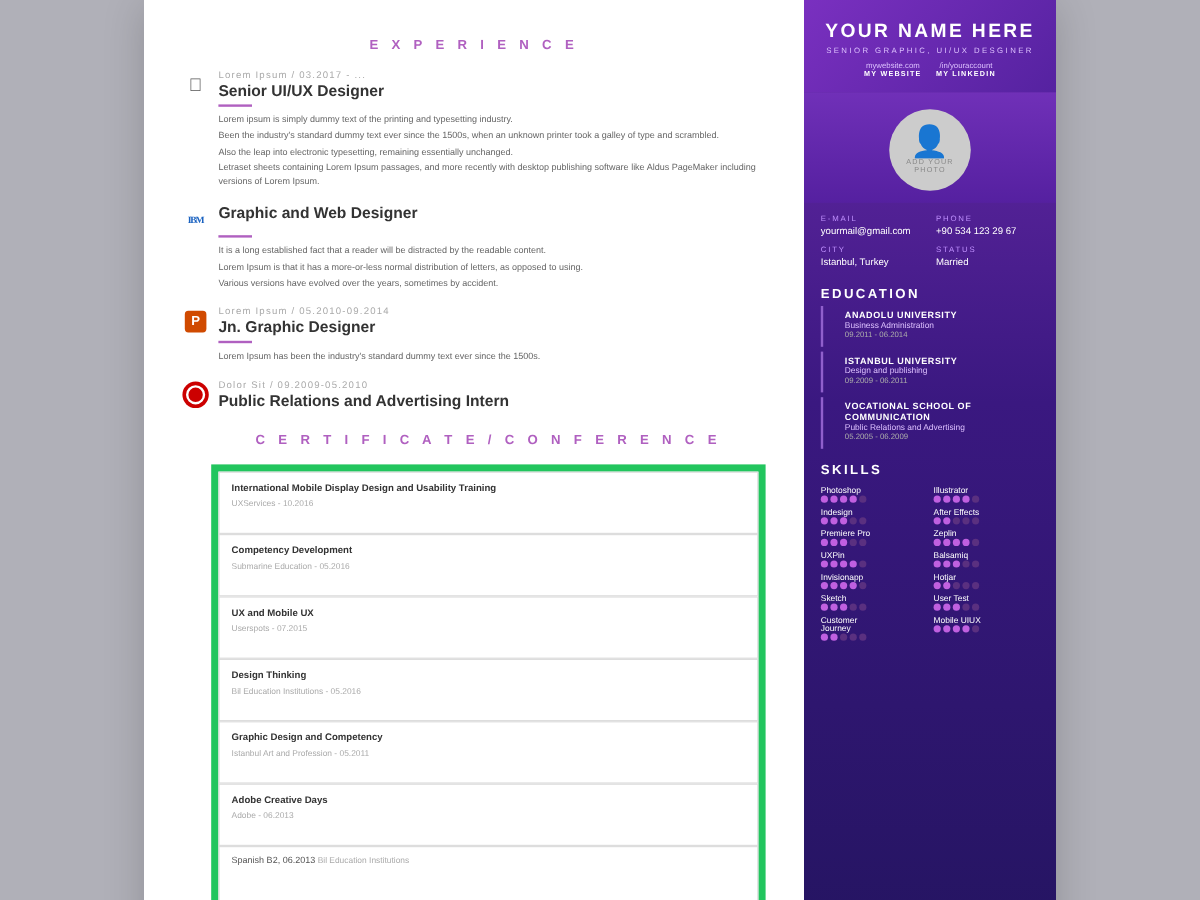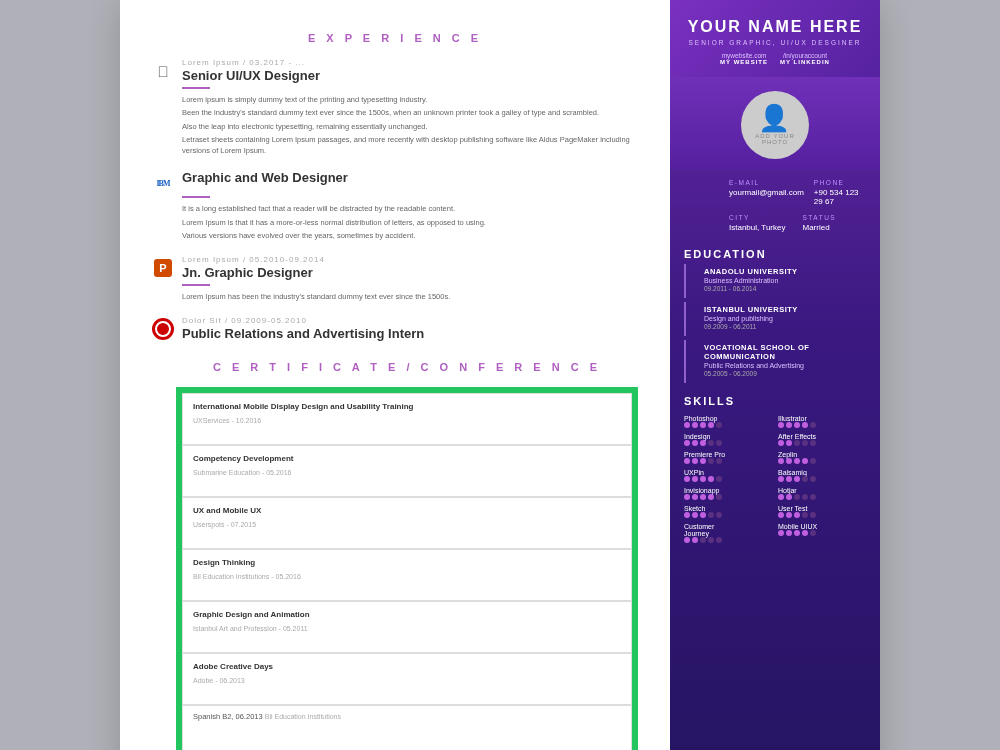--- a/index.html
+++ b/index.html
@@ -224,21 +224,20 @@
     .photo-text {
       font-size: 6px;
       color: #888;
       text-align: center;
       letter-spacing: 1px;
       margin-top: 2px;
     }
 
     .right-info {
       padding: 10px 14px 0 14px;
-      margin-left: 45px;
     }
     .info-row {
       display: flex;
       gap: 10px;
       margin-bottom: 8px;
     }
     .info-block { flex: 1; }
     .info-label {
       font-size: 6.5px;
       color: #c090ff;
@@ -398,21 +397,21 @@
         </div>
         <div class="cert-cell">
           <div class="cert-cell-title">UX and Mobile UX</div>
           <div class="cert-cell-sub">Userspots - 07.2015</div>
         </div>
         <div class="cert-cell">
           <div class="cert-cell-title">Design Thinking</div>
           <div class="cert-cell-sub">Bil Education Institutions - 05.2016</div>
         </div>
         <div class="cert-cell">
-          <div class="cert-cell-title">Graphic Design and Animation</div>
+          <div class="cert-cell-title">Graphic Design and Competency</div>
           <div class="cert-cell-sub">Istanbul Art and Profession - 05.2011</div>
         </div>
         <div class="cert-cell">
           <div class="cert-cell-title">Adobe Creative Days</div>
           <div class="cert-cell-sub">Adobe - 06.2013</div>
         </div>
         <div class="cert-cell" style="font-size:7.5px; color:#555; padding-top:6px;">
           <span>Spanish B2, 06.2013</span>
           <span style="color:#aaa;font-size:7px;">Bil Education Institutions</span>
         </div>

